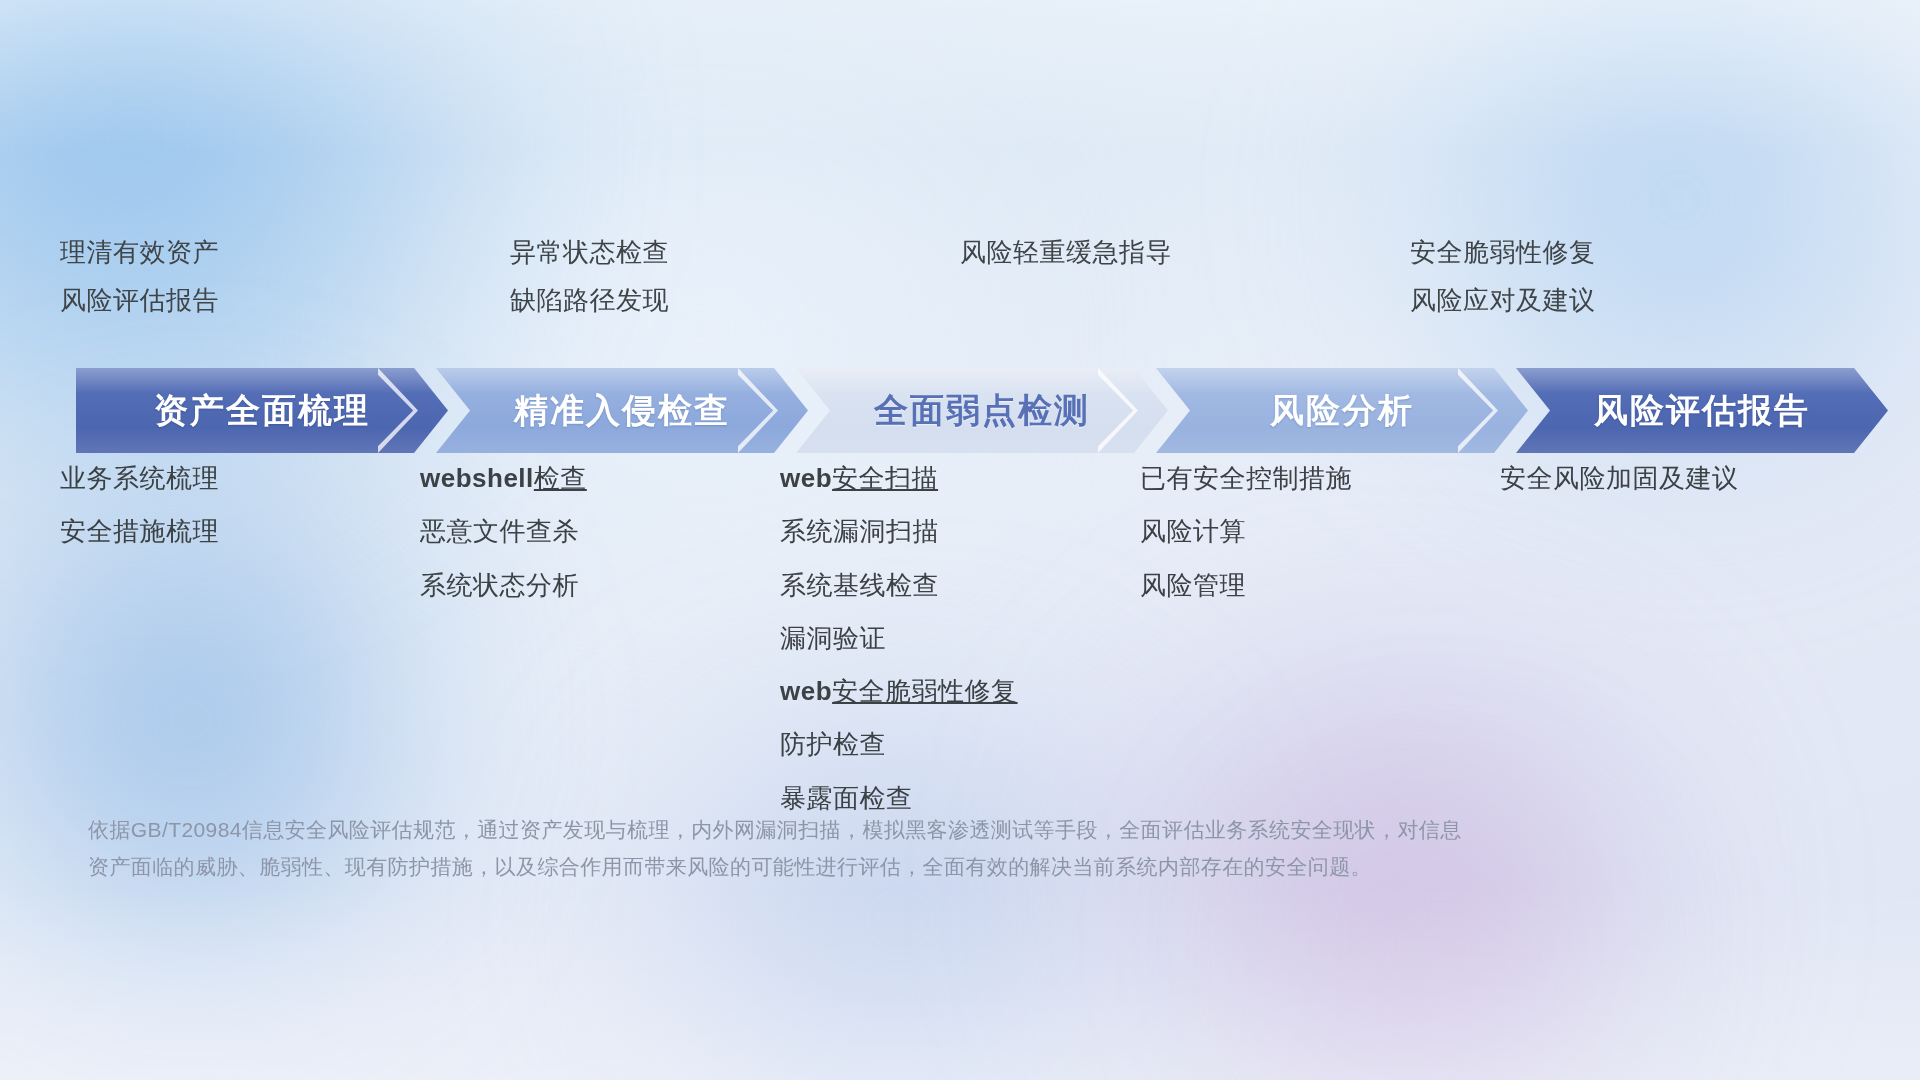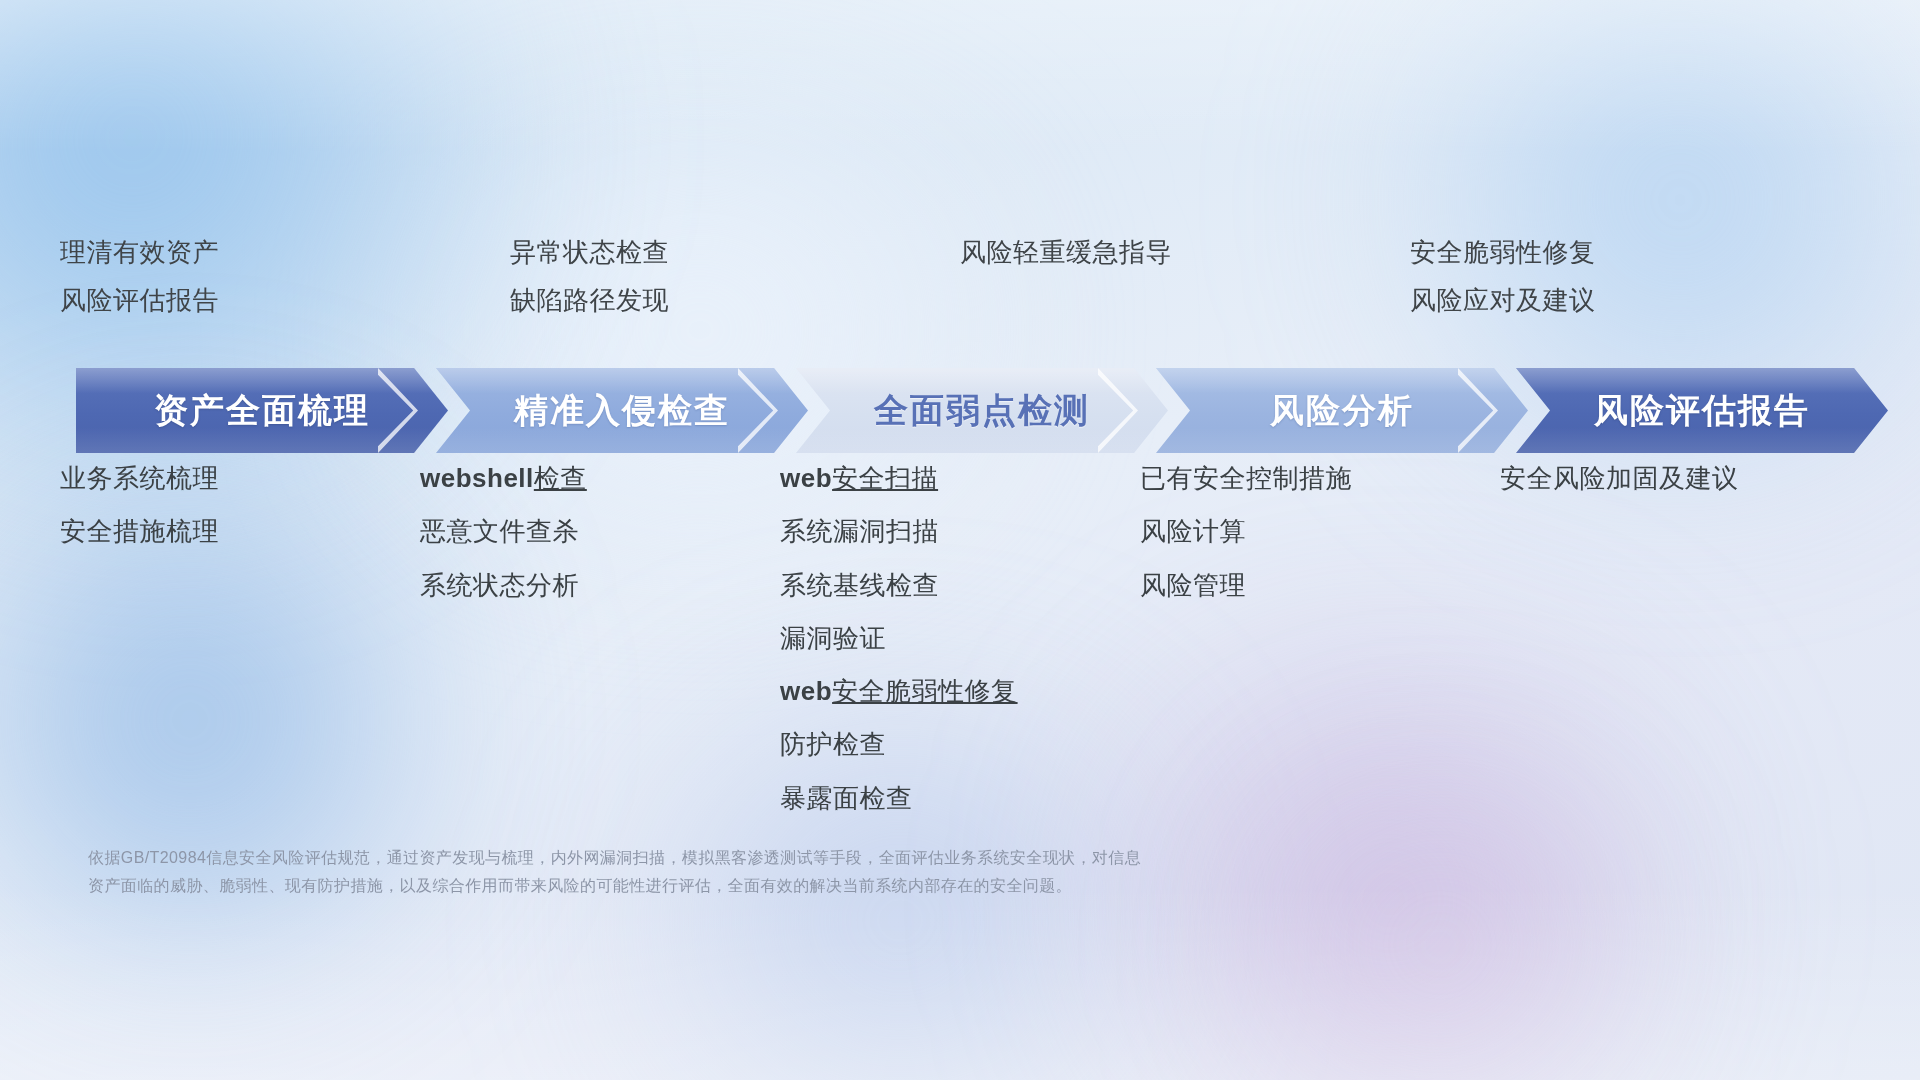--- a/index.html
+++ b/index.html
@@ -138,23 +138,23 @@
     letter-spacing:.5px;
     white-space:nowrap;
   }
   .bot-item.has-latin{ font-weight:bold; }
   .bot-item.has-latin .cjk{ font-weight:normal;text-decoration:underline; }
 
   
   #footer{
     position:absolute;
     left:88px;
-    top:844px;
+    top:812px;
     width:1500px;
-    font-size:16px;
+    font-size:21px;
     line-height:1.75;
     color:#8d96a8;
     letter-spacing:.4px;
   }
   .footer-line{ display:block; white-space:nowrap; }
 </style>
 </head>
 <body>
 
 <div id="stage">

